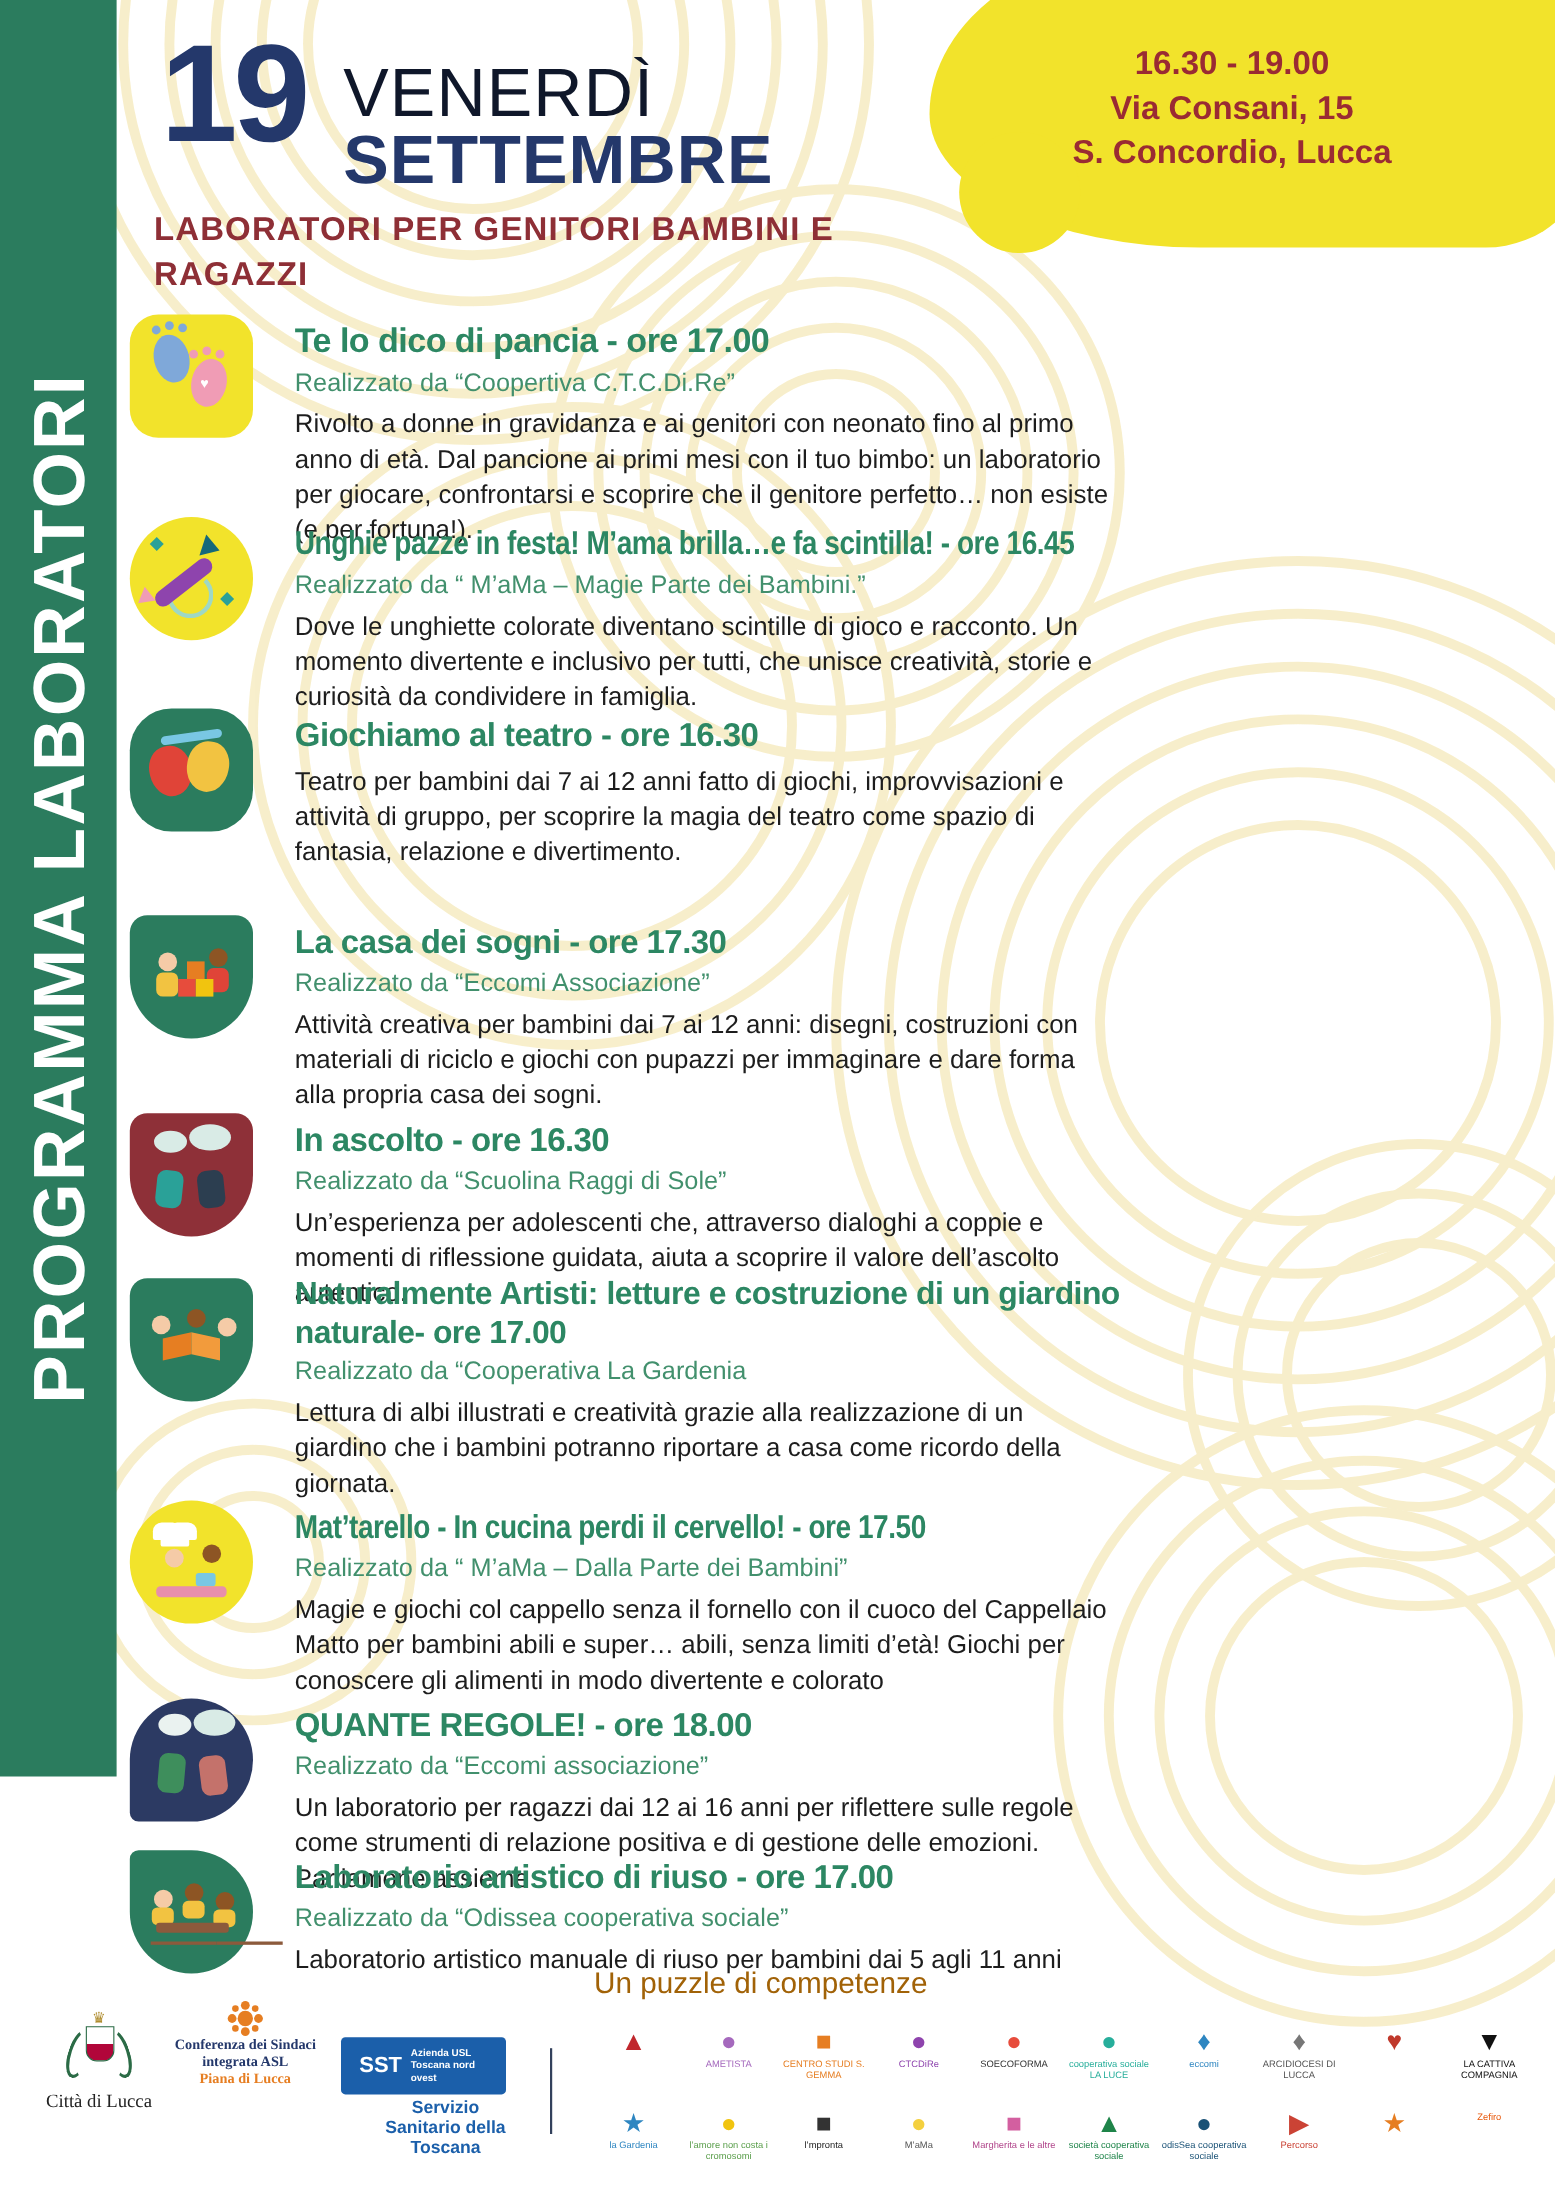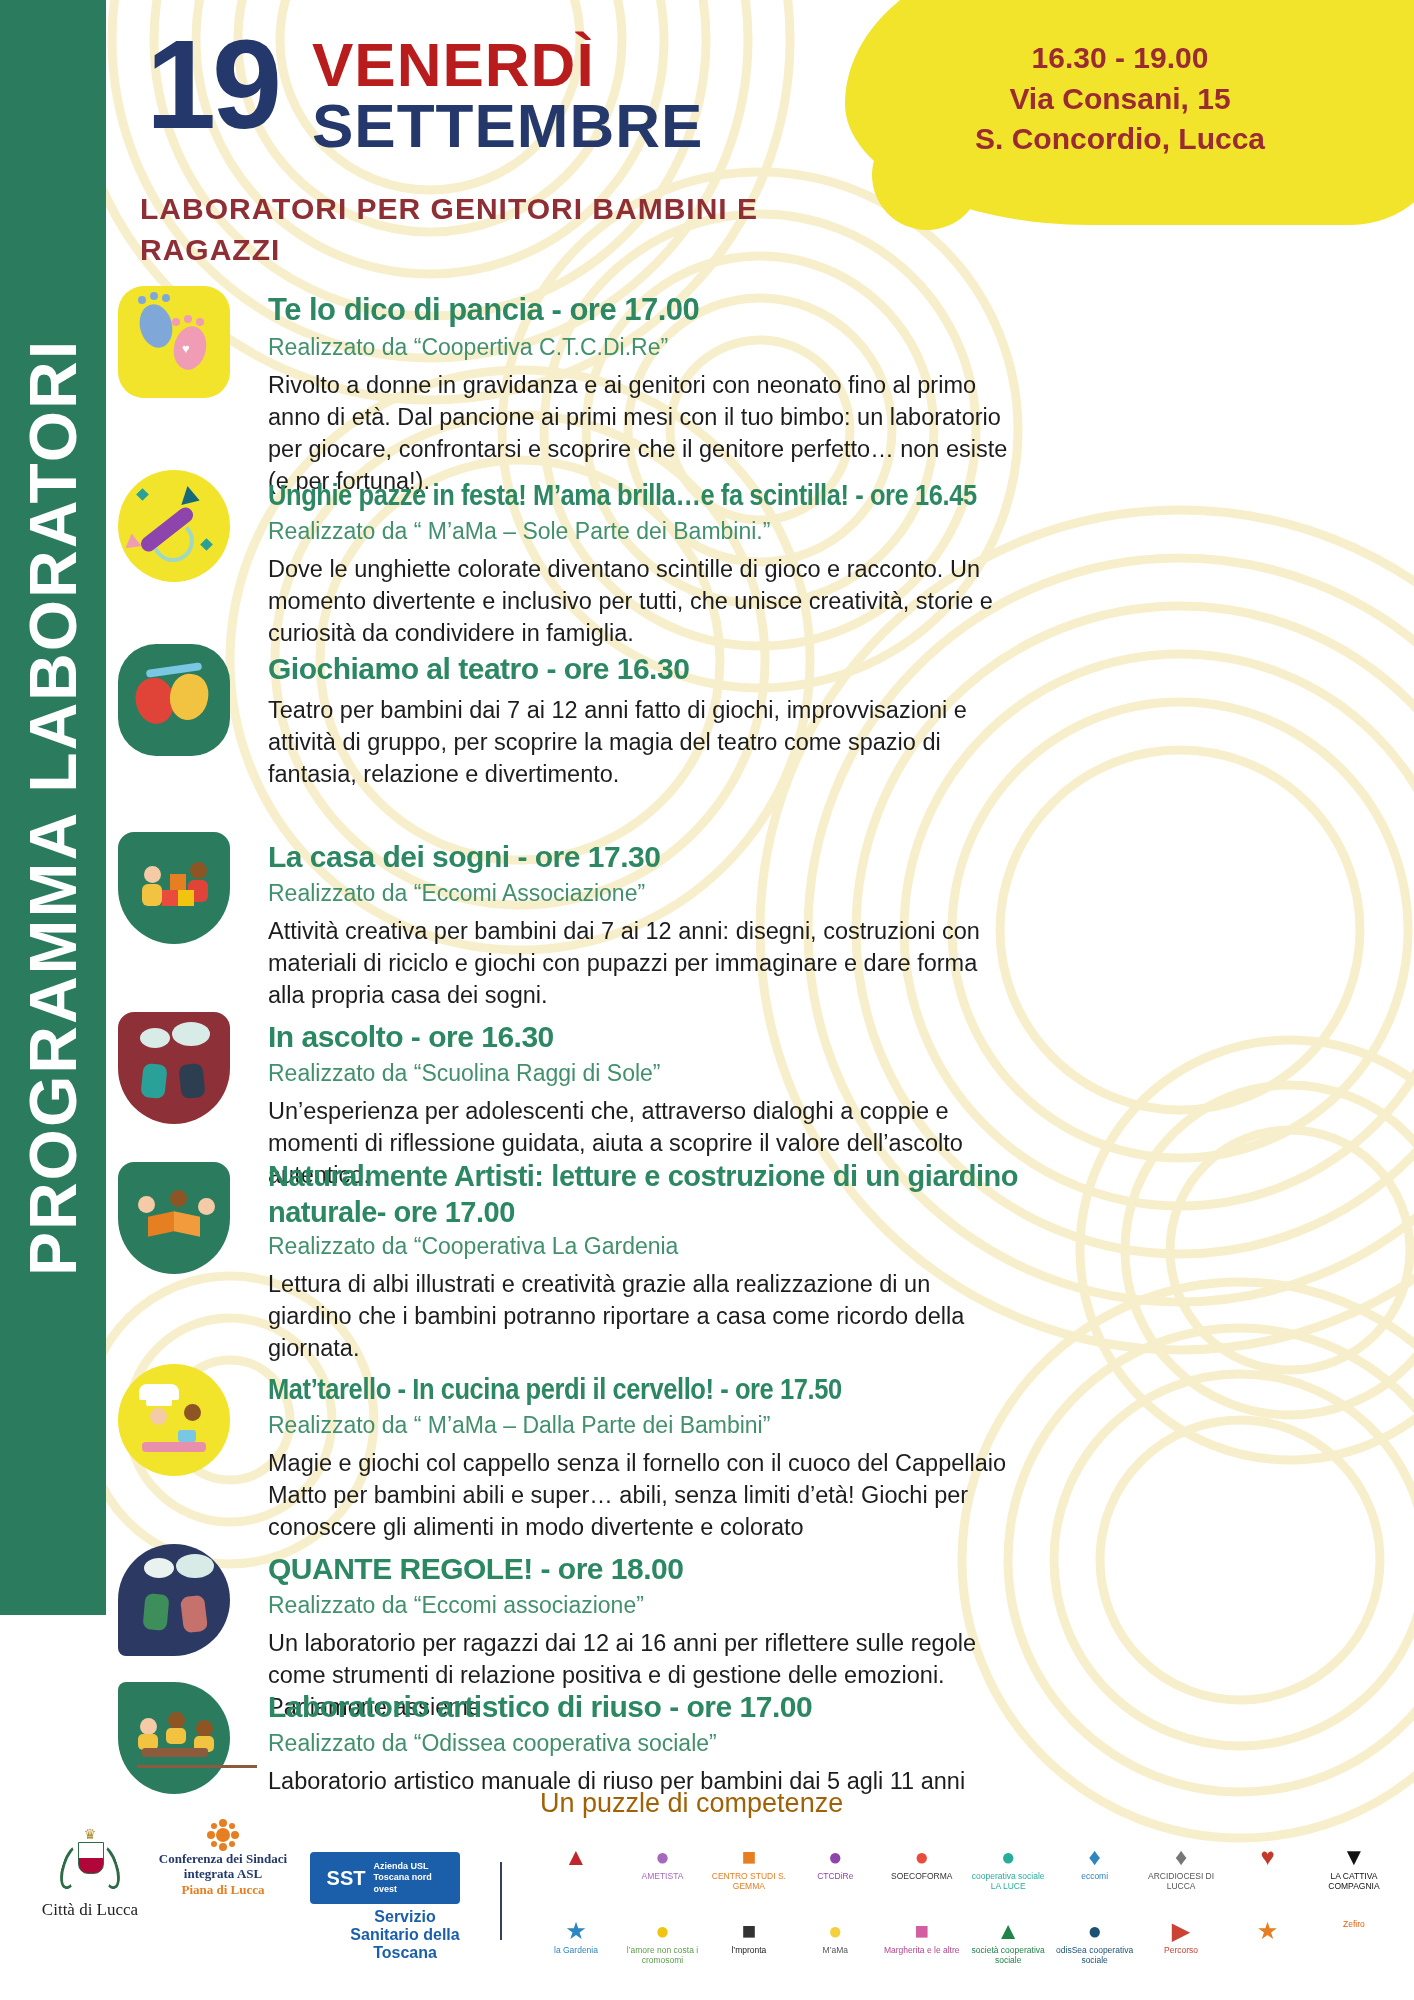--- a/index.html
+++ b/index.html
@@ -8,21 +8,21 @@
   .waves{position:absolute;inset:0;z-index:0;}
   
   .sidebar{position:absolute;left:0;top:0;width:106px;height:1615px;background:#2b7c5e;z-index:2;
            display:flex;align-items:center;justify-content:center;}
   .sidebar .vtext{writing-mode:vertical-rl;transform:rotate(180deg);color:#ffffff;
            font-size:66px;font-weight:800;letter-spacing:2px;white-space:nowrap;}
   
   .day{position:absolute;left:146px;top:22px;font-size:126px;font-weight:800;color:#24386b;
        letter-spacing:-4px;z-index:3;line-height:1;}
   .wk{position:absolute;left:312px;top:35px;z-index:3;line-height:0.98;}
-  .wk .weekday{font-size:62px;font-weight:700;color:#b91c1c;letter-spacing:1px;}
+  .wk .weekday{font-size:62px;font-weight:400;color:#0f172a;letter-spacing:1px;margin-top:20px;}
   .wk .month{font-size:62px;font-weight:800;color:#24386b;letter-spacing:1px;}
   .subtitle{position:absolute;left:140px;top:188px;width:660px;font-size:30px;font-weight:800;
        color:#8e2f36;letter-spacing:1px;line-height:1.38;z-index:3;}
   
   .blob{position:absolute;left:845px;top:-55px;width:600px;height:280px;background:#f2e32b;
         border-radius:48% 6% 20% 52% / 72% 14% 40% 55%;z-index:1;}
   .blob-bump{position:absolute;left:872px;top:120px;width:110px;height:110px;background:#f2e32b;
         border-radius:50%;z-index:1;}
   .blob-text{position:absolute;left:900px;top:38px;width:440px;text-align:center;z-index:3;
         color:#9a2b33;font-weight:800;font-size:30px;line-height:1.35;}
@@ -212,21 +212,21 @@
     <div class="icon circ bg-y">
       <span class="swirl"></span>
         <span class="pencil"></span>
         <span class="ptip"></span>
       <span class="flag"></span>
         <span class="spark sp1"></span>
         <span class="spark sp2"></span>
     </div>
     <div class="itext">
       <div class="ititle cond">Unghie pazze in festa! M’ama brilla…e fa scintilla! - ore 16.45</div>
-      <div class="iorg">Realizzato da “ M’aMa – Sole Parte dei Bambini.”</div>
+      <div class="iorg">Realizzato da “ M’aMa – Magie Parte dei Bambini.”</div>
       <div class="ibody">Dove le unghiette colorate diventano scintille di gioco e racconto. Un momento divertente e inclusivo per tutti, che unisce creatività, storie e curiosità da condividere in famiglia.</div>
     </div>
   </div>
 
   <div class="item" style="top:652px">
     <div class="icon squircle bg-g">
       <span class="ribbon"></span>
         <span class="mask m-red"></span>
         <span class="mask m-yel"></span>
     </div>

